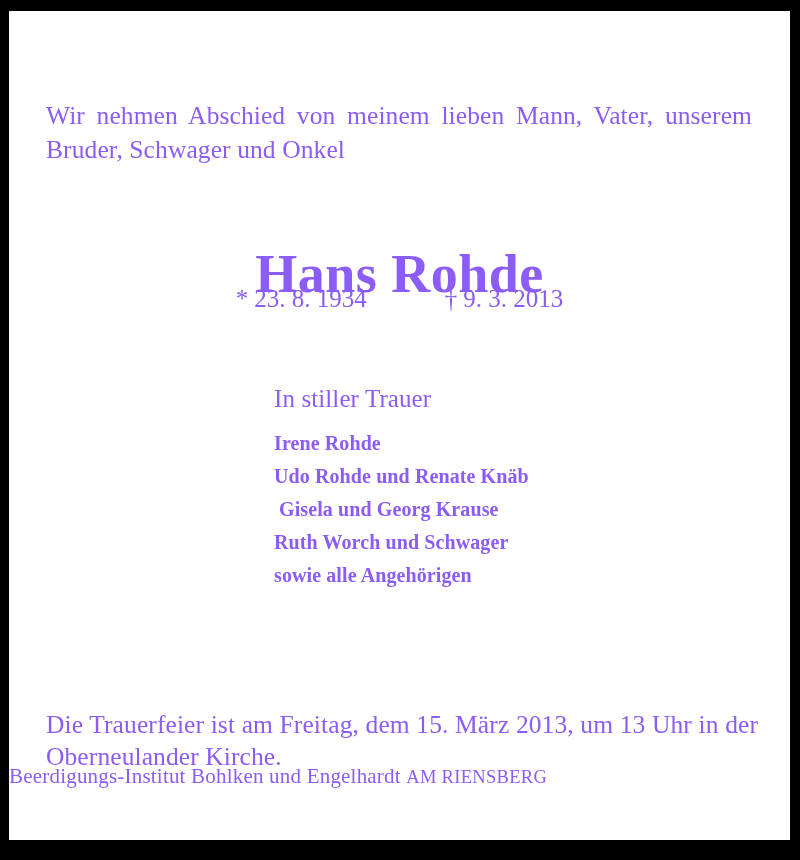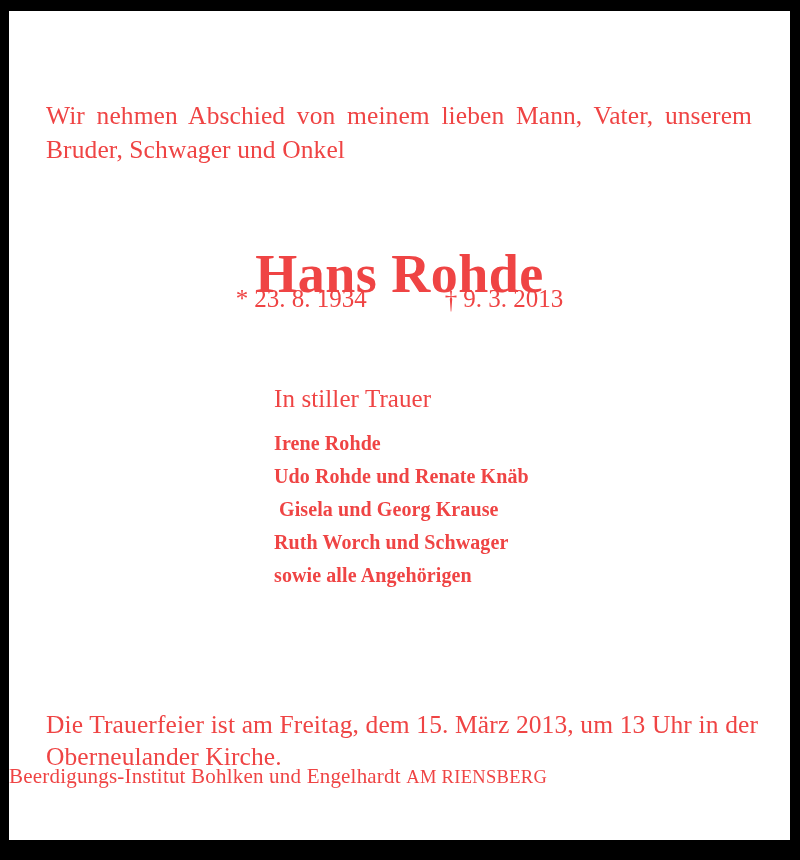--- a/index.html
+++ b/index.html
@@ -27,21 +27,21 @@
     top: 11px;
     right: 10px;
     bottom: 20px;
     background: #ffffff;
     box-sizing: border-box;
     padding: 0;
   }
 
   .text-block {
     position: absolute;
-    color: #ef4444;
+    color: #8b5cf6;
   }
 
   
   #intro-text {
     left: 37px;
     top: 62px;
     width: 706px;
     font-size: 25.5px;
     line-height: 34px;
     text-align: justify;

